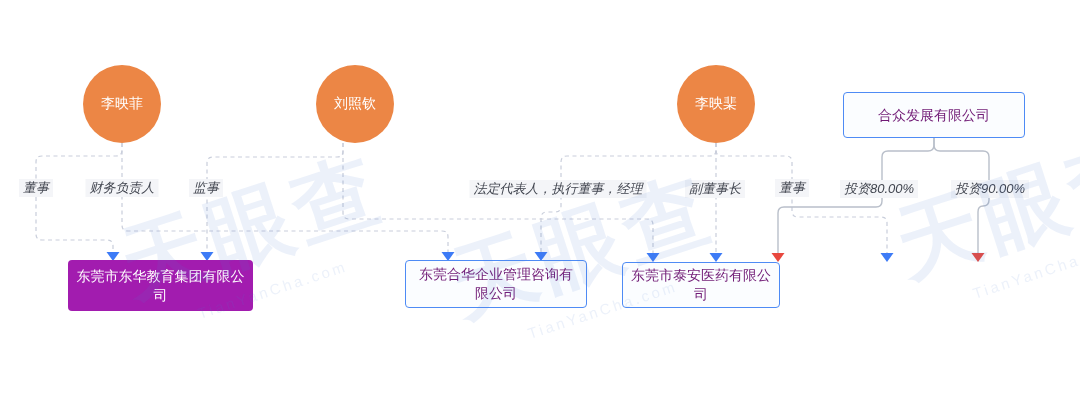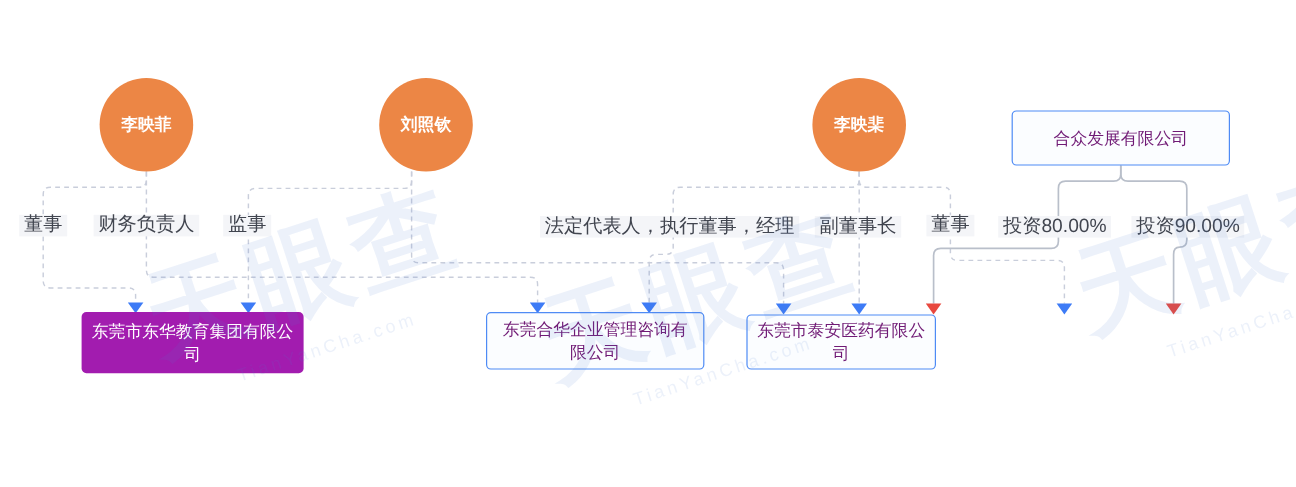--- a/index.html
+++ b/index.html
@@ -3,27 +3,27 @@
 <meta charset="utf-8">
 <style>
   html,body{margin:0;padding:0;background:#fff;}
   .canvas{
     position:relative;width:1080px;height:406px;background:#ffffff;overflow:hidden;
     font-family:"Liberation Sans","DejaVu Sans",sans-serif;
   }
   .edges{position:absolute;left:0;top:0;z-index:1;}
   .elabel{
     position:absolute;z-index:2;transform:translate(-50%,-50%);
-    background:#f4f5f8;color:#41454f;font-size:16px;line-height:16px;
-    padding:1px 4px;white-space:nowrap;
+    background:#f4f5f8;color:#41454f;font-size:13px;line-height:16px;
+    padding:1px 4px;white-space:nowrap;font-style:italic;
   }
   .person{
     position:absolute;z-index:2;width:78px;height:78px;border-radius:50%;
     background:#EC8645;color:#ffffff;font-size:14px;
-    display:flex;align-items:center;justify-content:center;cursor:pointer;font-weight:bold;
+    display:flex;align-items:center;justify-content:center;cursor:pointer;
   }
   .company{
     position:absolute;z-index:2;border-radius:4px;box-sizing:border-box;
     display:flex;align-items:center;justify-content:center;text-align:center;
     font-size:14px;line-height:19px;padding:4px 8px;cursor:pointer;
   }
   .company.solid{background:#a21caf;color:#ffffff;}
   .company.light{background:#FBFDFF;border:1.5px solid #4E8BF5;color:#701a75;}
   .watermark{
     position:absolute;z-index:3;pointer-events:none;

